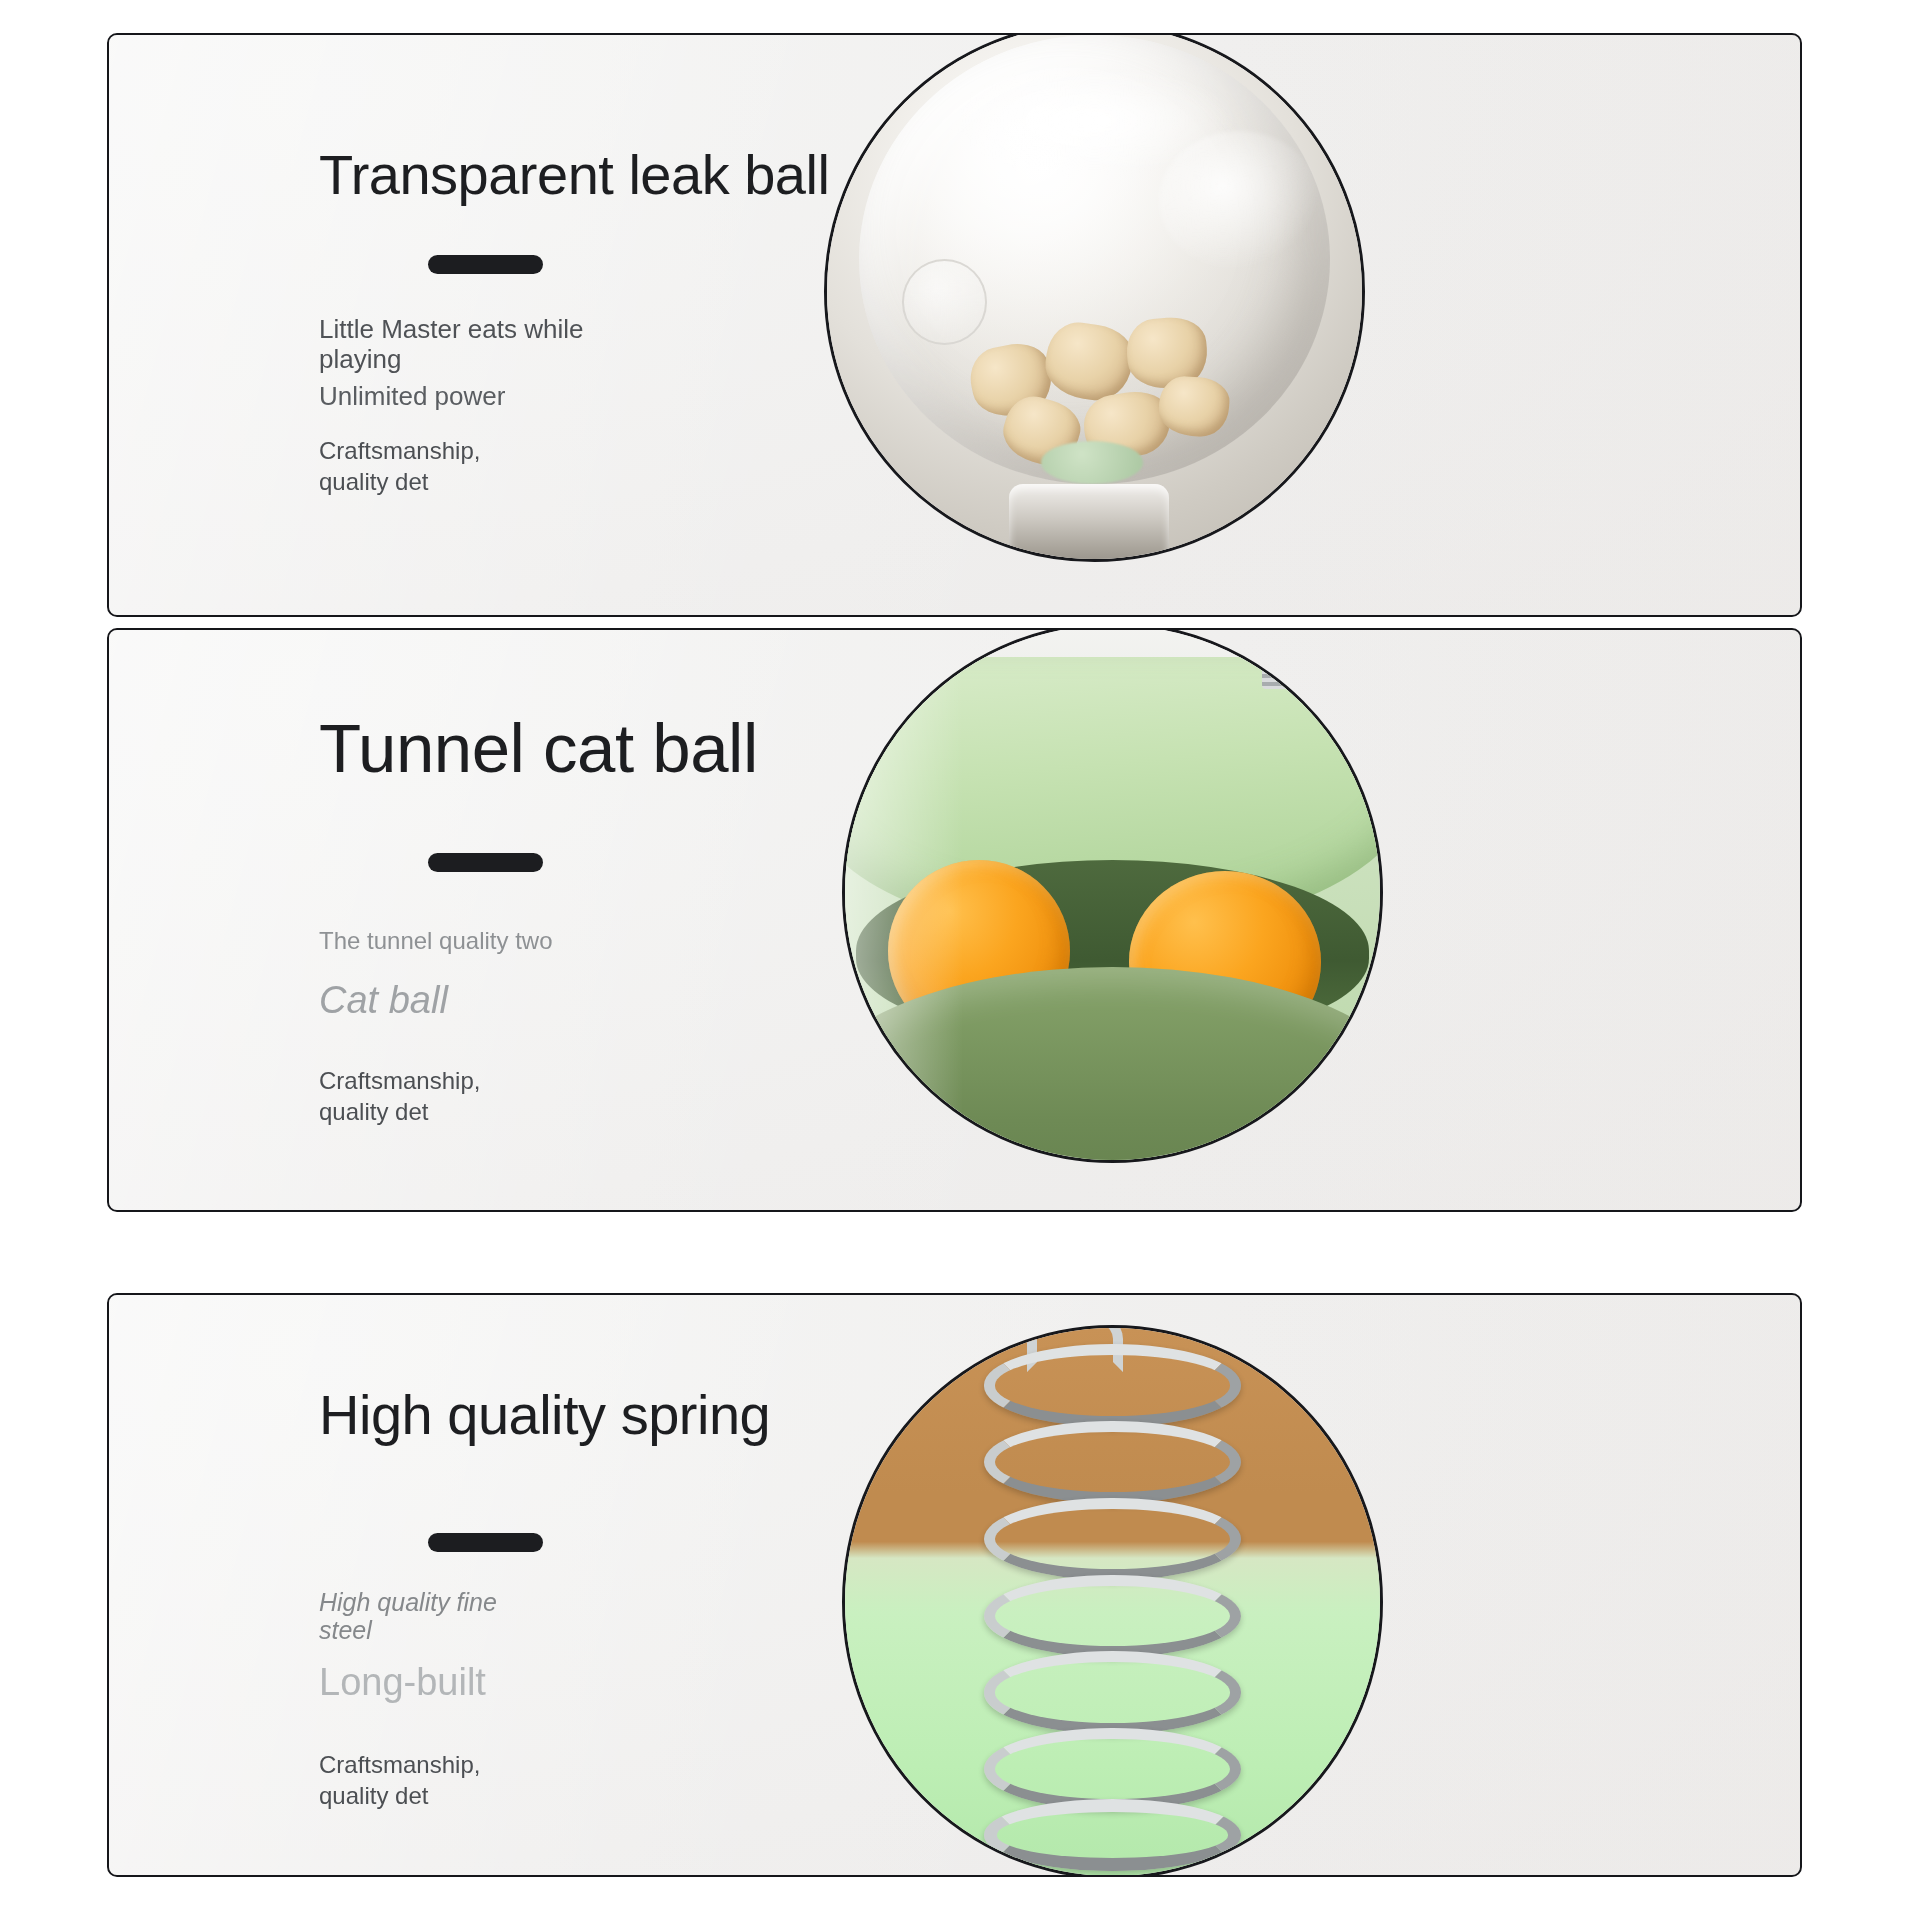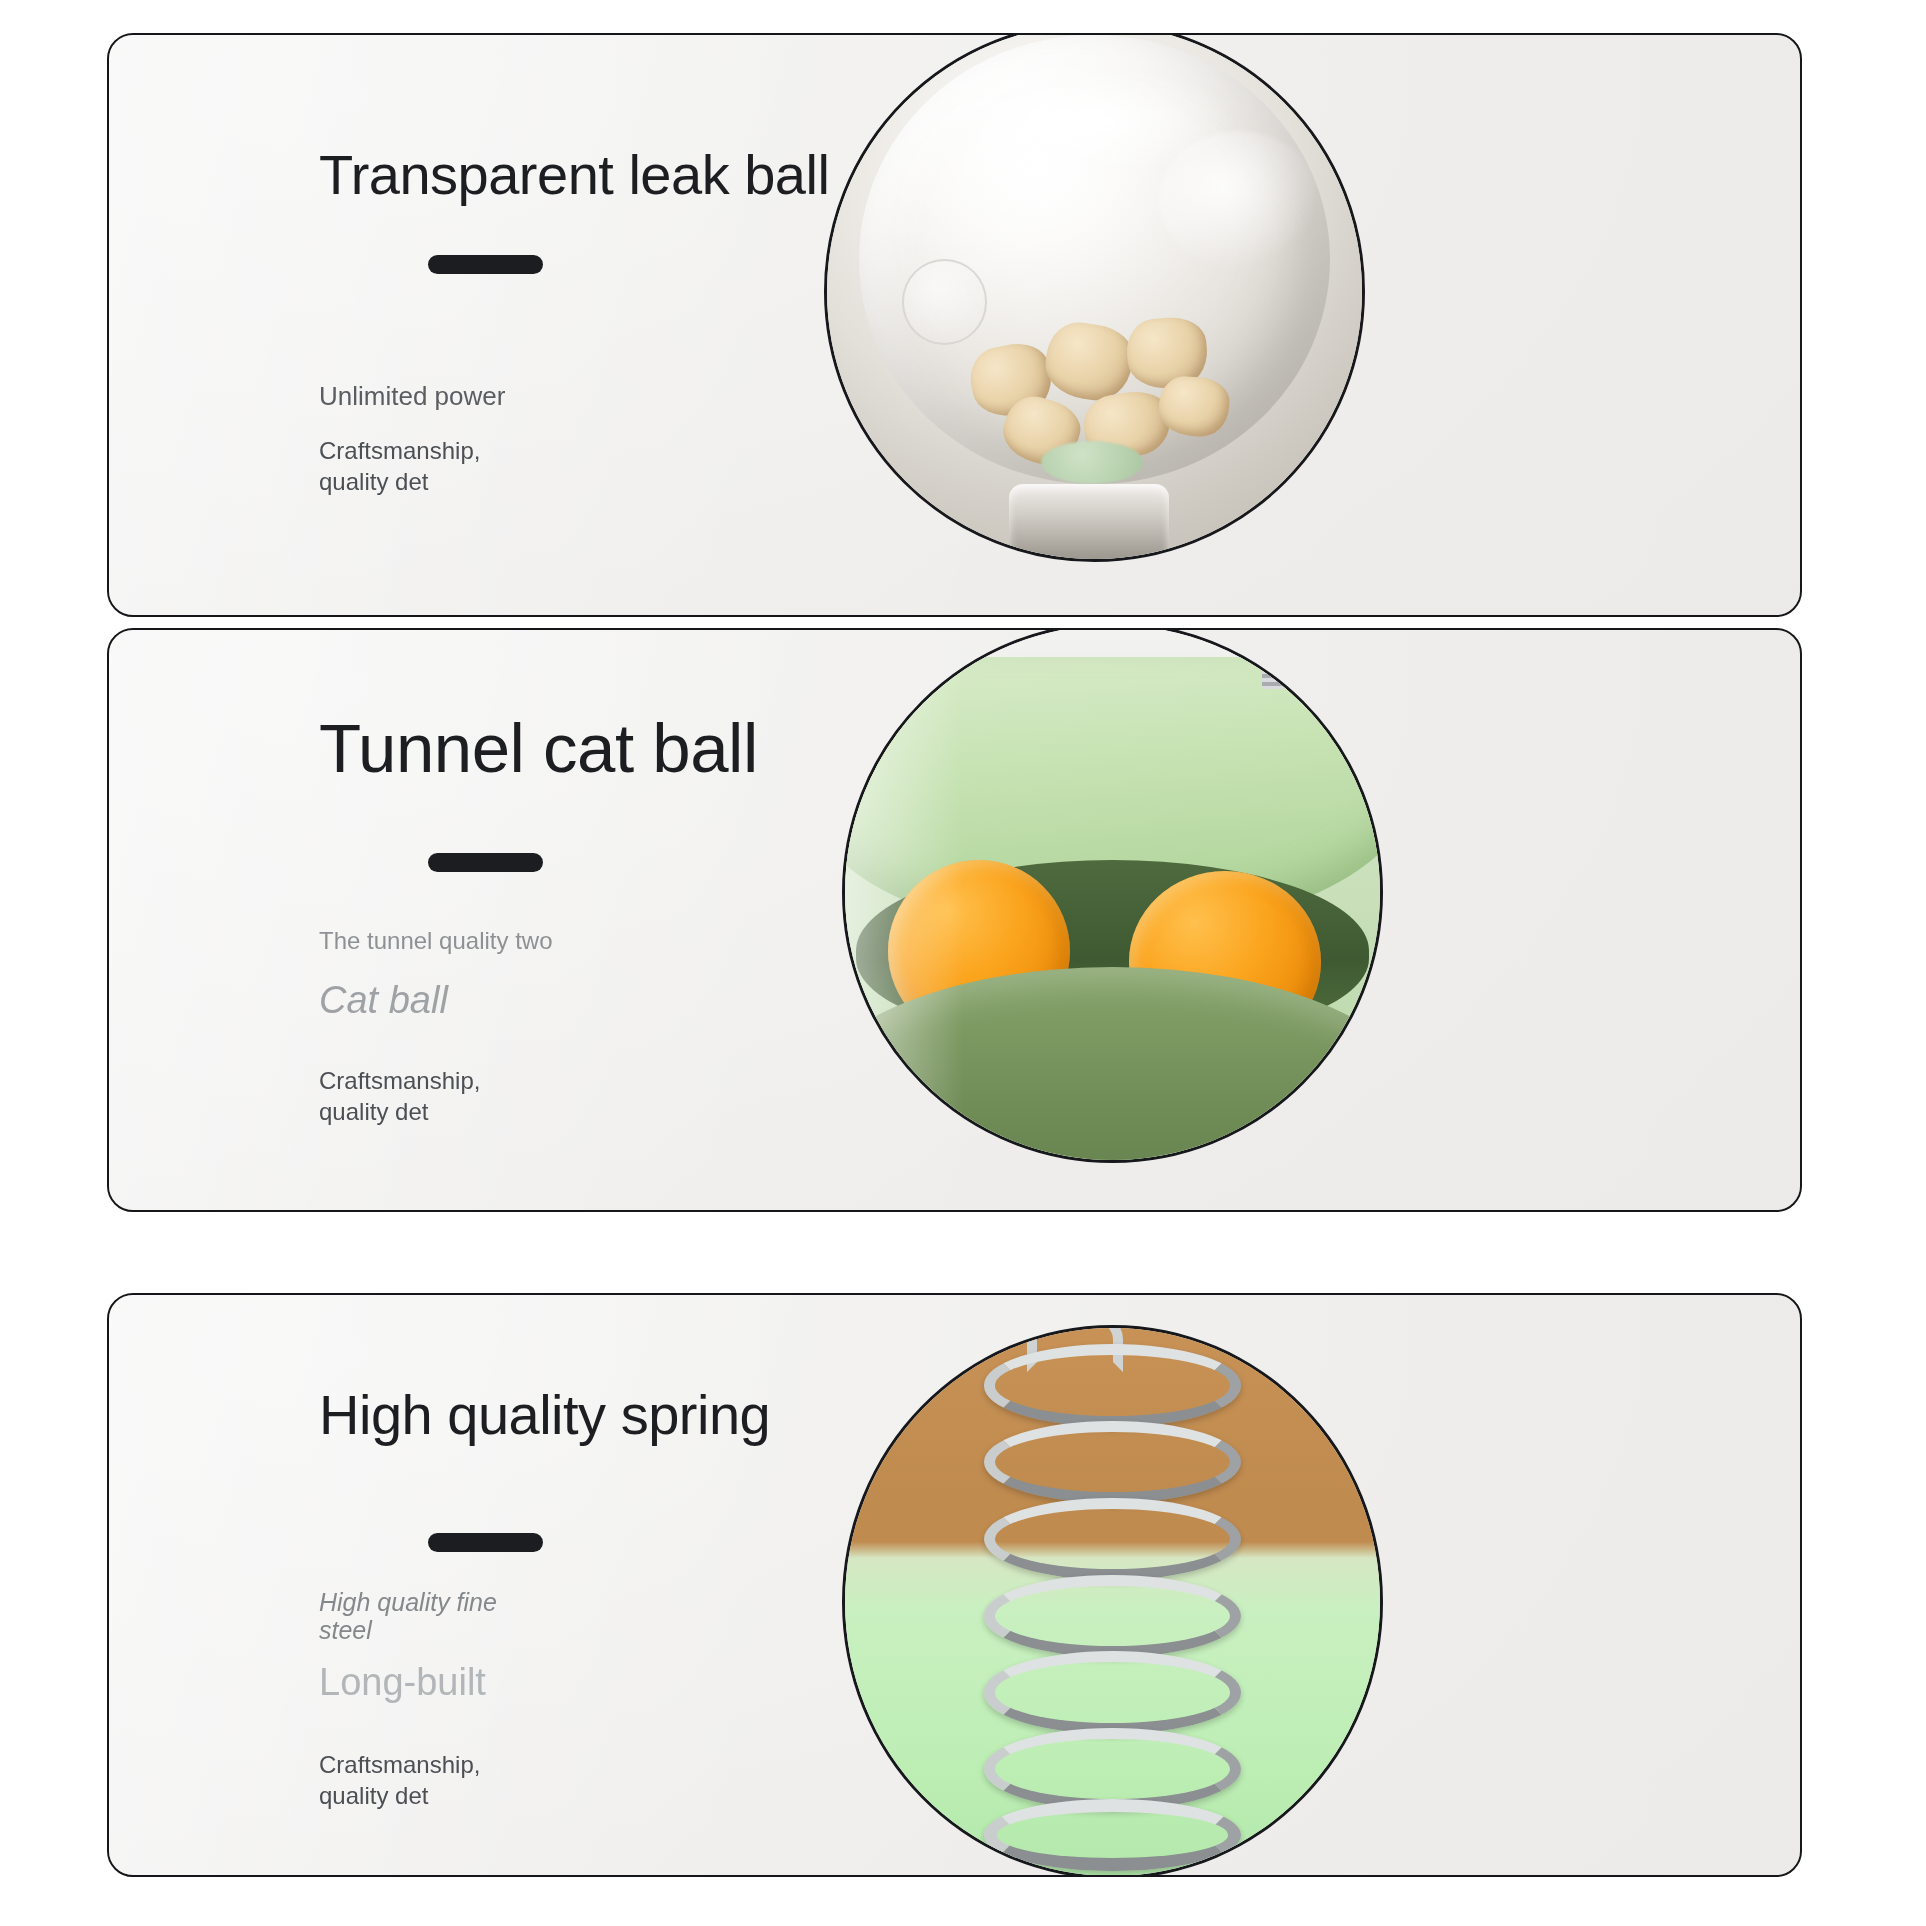--- a/index.html
+++ b/index.html
@@ -18,21 +18,21 @@
     height: 1927px;
     background: #ffffff;
   }
 
   
   .card {
     position: absolute;
     left: 107px;
     width: 1695px;
     border: 2.5px solid #15161a;
-    border-radius: 26px;
+    border-radius: 10px;
     background:
       radial-gradient(120% 160% at 12% 10%, #f4f4f3 0%, #efeeed 55%, #eceae9 100%);
     overflow: hidden;
   }
   .card-1 { top: 33px;   height: 584px; }
   .card-2 { top: 628px;  height: 584px; }
   .card-3 { top: 1293px; height: 584px; }
 
   
   .card::after {
@@ -277,20 +277,22 @@
 </style>
 </head>
 <body>
 
 <div id="page">
 
   <section class="card card-1">
     <div class="text-block">
       <h2 class="card-title">Transparent leak ball</h2>
       <div class="accent-dash"></div>
+      <p class="feat-line-1">Little Master eats while
+playing</p>
       <p class="feat-line-2">Unlimited power</p>
       <p class="craft-note">Craftsmanship,
 quality det</p>
     </div>
 
     <div class="photo">
       <div class="scene scene-ball">
         <div class="globe"></div>
         <div class="hl-top"></div>
         <div class="hl-right"></div>

